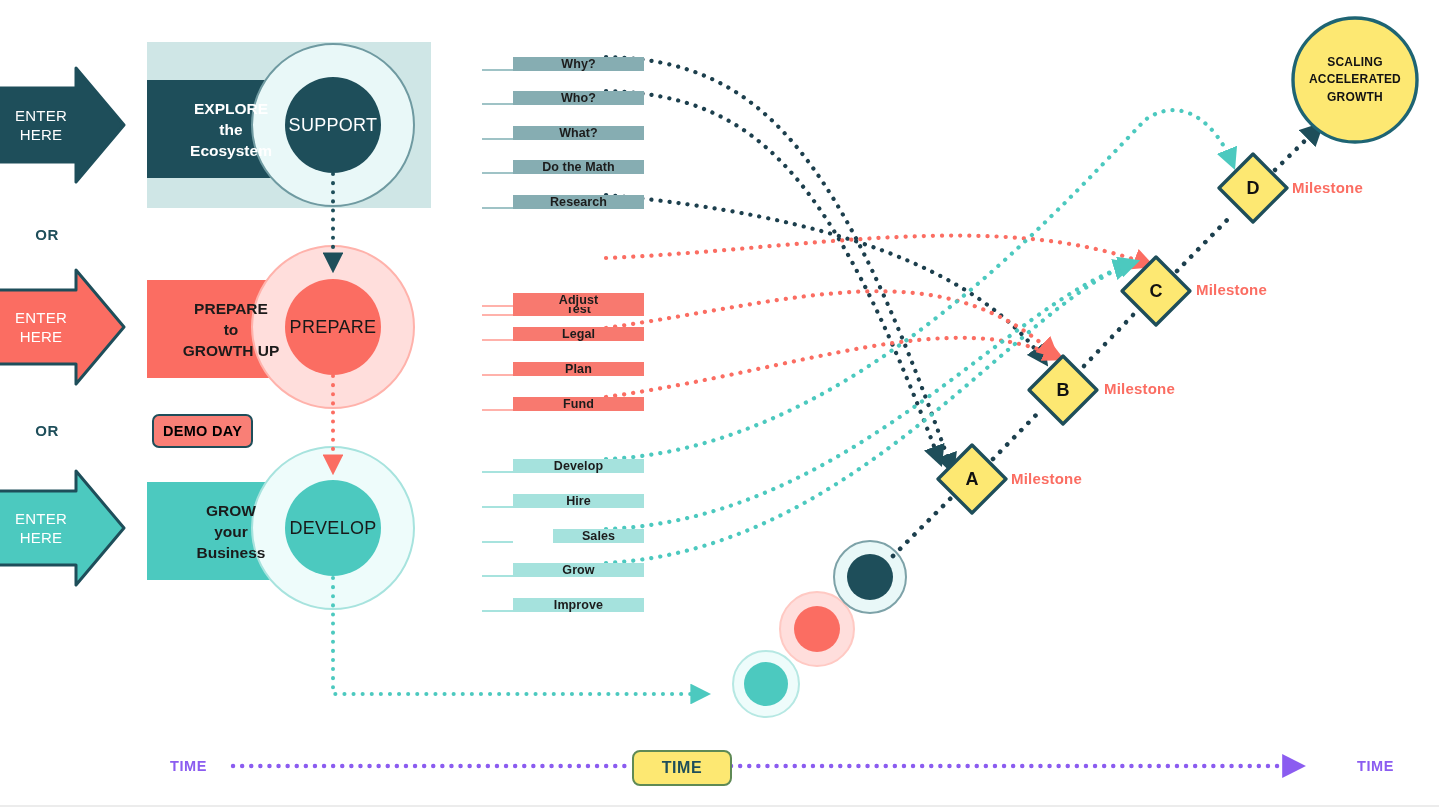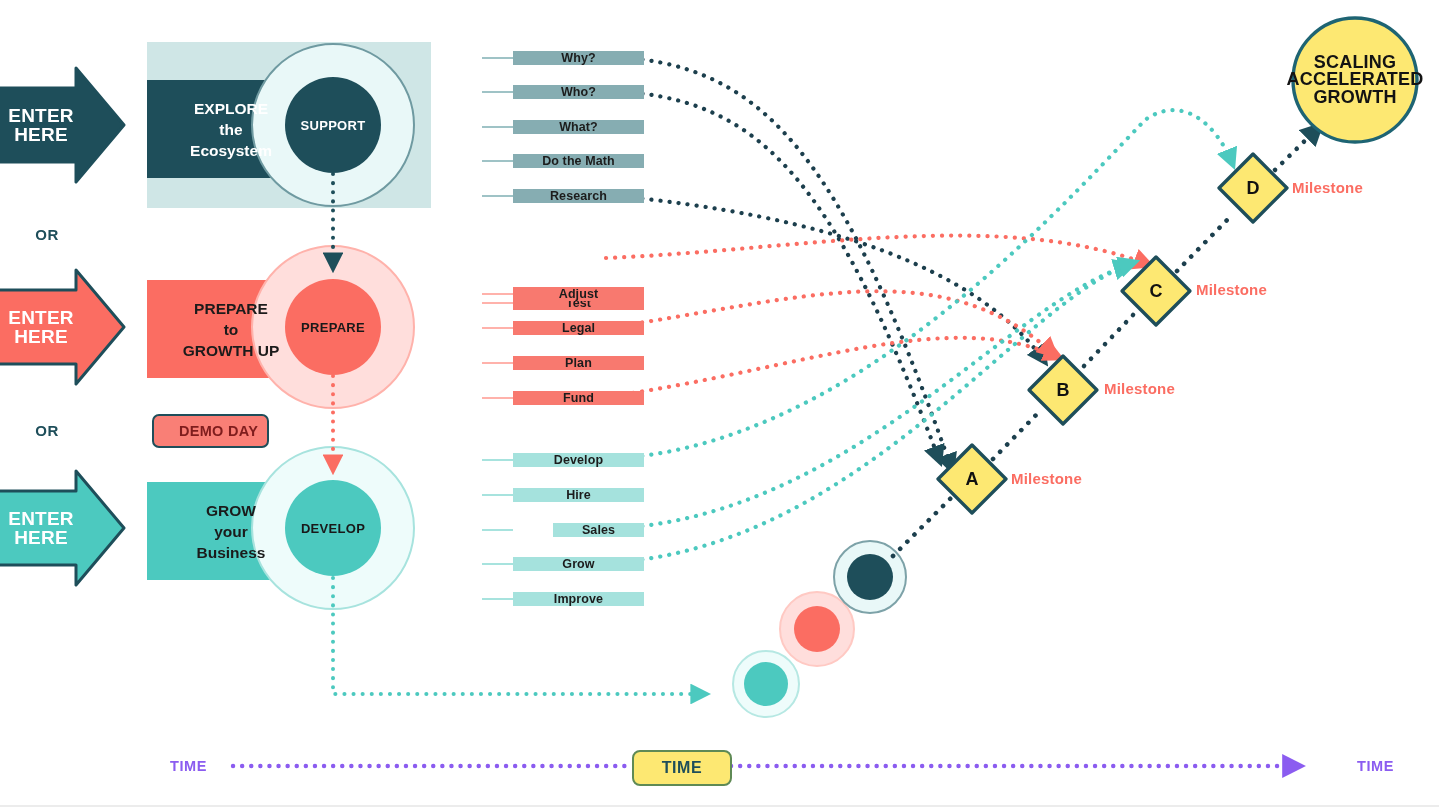--- a/index.html
+++ b/index.html
@@ -5,58 +5,58 @@
   html,body{margin:0;padding:0;background:#ffffff;}
   body{width:1439px;height:808px;position:relative;overflow:hidden;
        font-family:"Liberation Sans","DejaVu Sans",sans-serif;}
   #stage{position:absolute;left:0;top:0;width:1439px;height:808px;}
   #vec{position:absolute;left:0;top:0;width:1439px;height:808px;}
 
   .abs{position:absolute;}
   .ctr{display:flex;align-items:center;justify-content:center;text-align:center;}
 
   
-  .enter-txt{color:#ffffff;font-weight:bold;font-size:19px;line-height:19px;letter-spacing:.2px;}
+  .enter-txt{color:#ffffff;font-weight:normal;font-size:15px;line-height:19px;letter-spacing:.2px;}
   .or-lbl{color:#1e4e5a;font-weight:bold;font-size:15px;letter-spacing:.4px;}
 
   
   .stage-title{font-weight:bold;font-size:15.5px;line-height:21px;}
   .t-explore{color:#ffffff;}
   .t-prepare{color:#1b1b1b;}
   .t-grow{color:#1b1b1b;}
 
   
-  .hub-lbl{font-weight:bold;font-size:13px;letter-spacing:.3px;}
+  .hub-lbl{font-weight:normal;font-size:18px;letter-spacing:.3px;}
   .hub-support{color:#ffffff;}
   .hub-prepare{color:#191919;}
   .hub-develop{color:#191919;}
 
   
-  .pill{position:absolute;height:27px;display:flex;align-items:center;padding-left:44px;}
+  .pill{position:absolute;height:27px;display:flex;align-items:flex-end;padding-left:44px;}
   .pill .chk{width:30px;flex:0 0 30px;}
   .pill .bdy{flex:1;display:flex;align-items:center;justify-content:center;}
   .pill .lbl{font-weight:bold;font-size:12.5px;color:#1c1c1c;letter-spacing:.1px;}
 
   .pill.teal .chk{background:#edfbfb;border:1.4px solid #9fc3c6;border-right:none;}
   .pill.teal .bdy{background:#86adb2;}
   .pill.red  .chk{background:#ffdedc;border:1.4px solid #ffb2ab;border-right:none;}
   .pill.red  .bdy{background:#f8796f;}
   .pill.grn  .chk{background:#eefcfb;border:1.4px solid #a7e3de;border-right:none;}
   .pill.grn  .bdy{background:#a5e2dd;}
 
   
   .demoday{position:absolute;background:#f97f76;border:2.6px solid #1e4e5a;border-radius:7px;
-           color:#7f1d1d;font-weight:bold;font-size:14.5px;letter-spacing:.3px;padding-left:16px;}
+           color:#000000;font-weight:bold;font-size:14.5px;letter-spacing:.3px;}
 
   
   .dia-lbl{font-weight:bold;font-size:18px;color:#111111;}
   .ms-lbl{font-weight:bold;font-size:15px;color:#fb6d62;letter-spacing:.2px;}
 
   
-  .scaling-lbl{font-weight:bold;font-size:18px;line-height:17.5px;color:#131313;letter-spacing:.2px;}
+  .scaling-lbl{font-weight:bold;font-size:12px;line-height:17.5px;color:#131313;letter-spacing:.2px;}
 
   
   .time-side{color:#8b5cf0;font-weight:bold;font-size:14.5px;letter-spacing:.6px;}
   .time-badge{position:absolute;background:#fde872;border:2.4px solid #5f8a55;border-radius:8px;
               color:#1e4e5a;font-weight:bold;font-size:16px;letter-spacing:.6px;}
 </style>
 </head>
 <body>
 
 <div id="stage">

